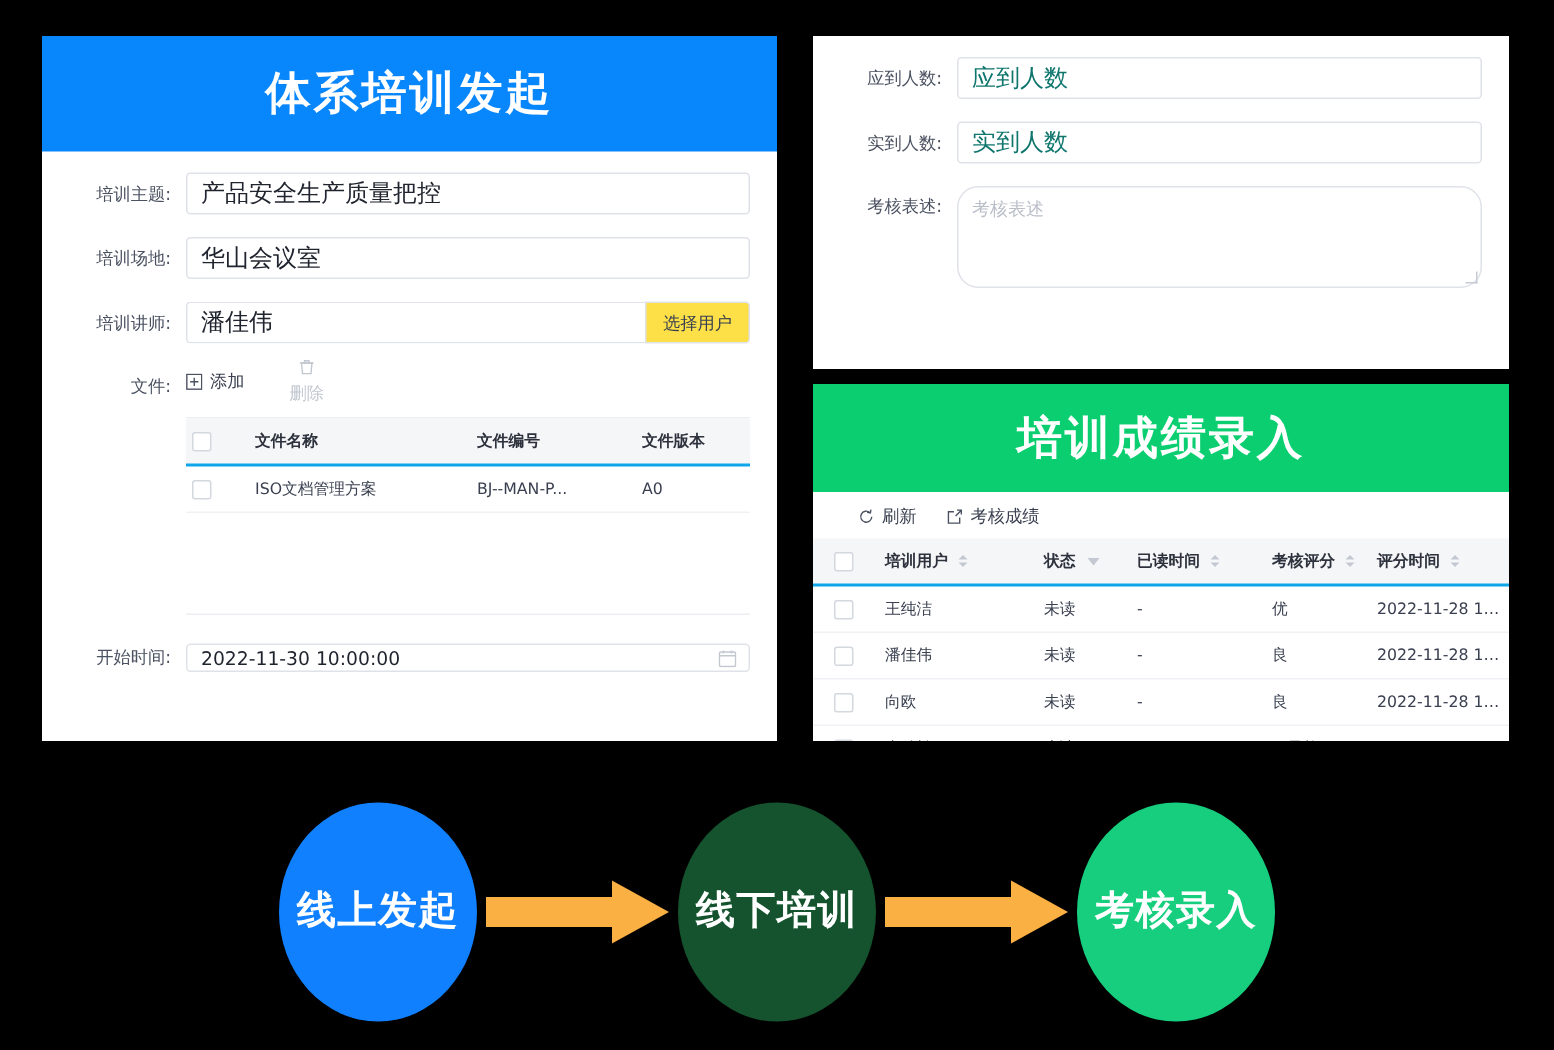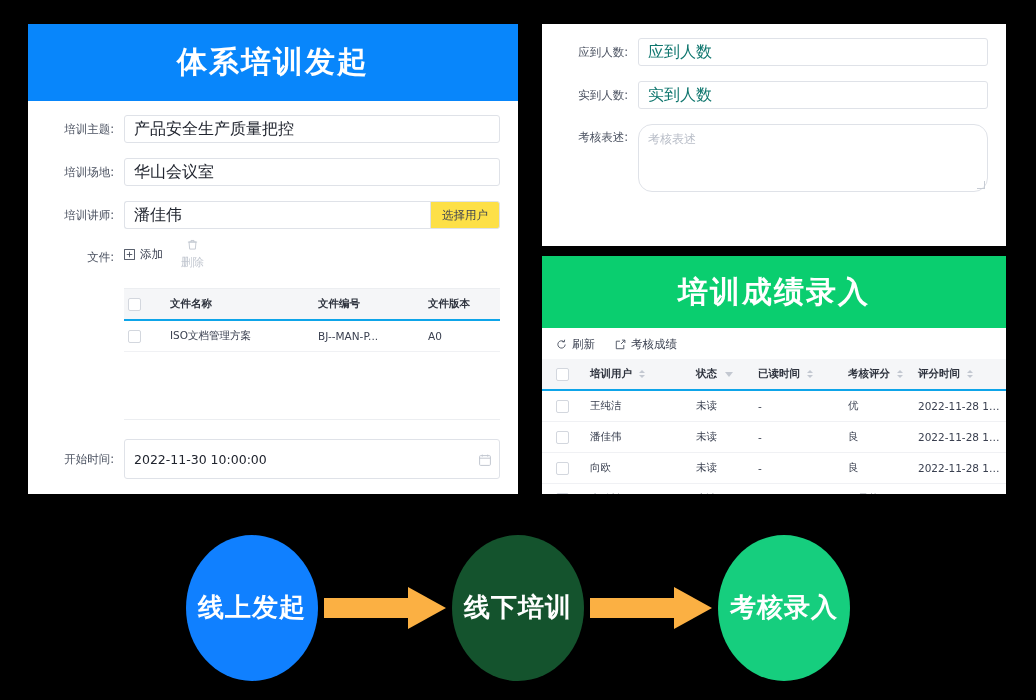--- a/index.html
+++ b/index.html
@@ -87,32 +87,32 @@
     background: #fff;
   }
   .textarea .resize-grip {
     position: absolute; right: 2px; bottom: 2px;
     width: 8px; height: 8px;
     border-right: 1px solid #c7ccd4;
     border-bottom: 1px solid #c7ccd4;
     transform: skewX(-0deg);
   }
   .date-field {
-    flex: 1; height: 40px;
+    flex: 1; height: 19px;
     border: 1px solid #dfe2e8; border-radius: 3px;
     display: flex; align-items: center; justify-content: space-between;
     padding: 0 9px;
     font-size: 12.5px; color: #20242e;
   }
 
   
   .file-block { flex: 1; min-width: 0; }
   .file-toolbar {
-    display: flex; align-items: center; gap: 18px;
-    height: 20px; margin-bottom: 24px;
+    display: flex; align-items: center; gap: 30px;
+    height: 20px; margin-bottom: 14px;
   }
   .tool-btn {
     display: flex; align-items: center; gap: 5px;
     font-size: 11.5px; color: #3a4050; cursor: pointer;
   }
   .tool-btn.disabled { color: #c2c7d0; cursor: default; flex-direction: column; }
   .ic { width: 11px; height: 11px; display: inline-block; flex: 0 0 11px; }
 
   
   table.grid { width: 100%; border-collapse: collapse; table-layout: fixed; }
@@ -163,21 +163,21 @@
   .file-table-wrap .spacer { border-bottom: 1px solid #eceef1; }
 
   
   #card-initiate { left: 28px; top: 24px; width: 490px; height: 470px; }
   #card-remark   { left: 542px; top: 24px; width: 464px; height: 222px; }
   #card-score    { left: 542px; top: 256px; width: 464px; height: 238px; }
 
   #card-score .card-body { padding: 0; }
   .score-toolbar {
     display: flex; align-items: center; gap: 20px;
-    padding: 9px 14px 7px 14px;
+    padding: 9px 14px 7px 30px;
   }
 
   
   .flow {
     position: absolute;
     left: 0; top: 516px;
     width: 1036px; height: 184px;
     display: flex; align-items: center; justify-content: center;
     gap: 0;
   }

